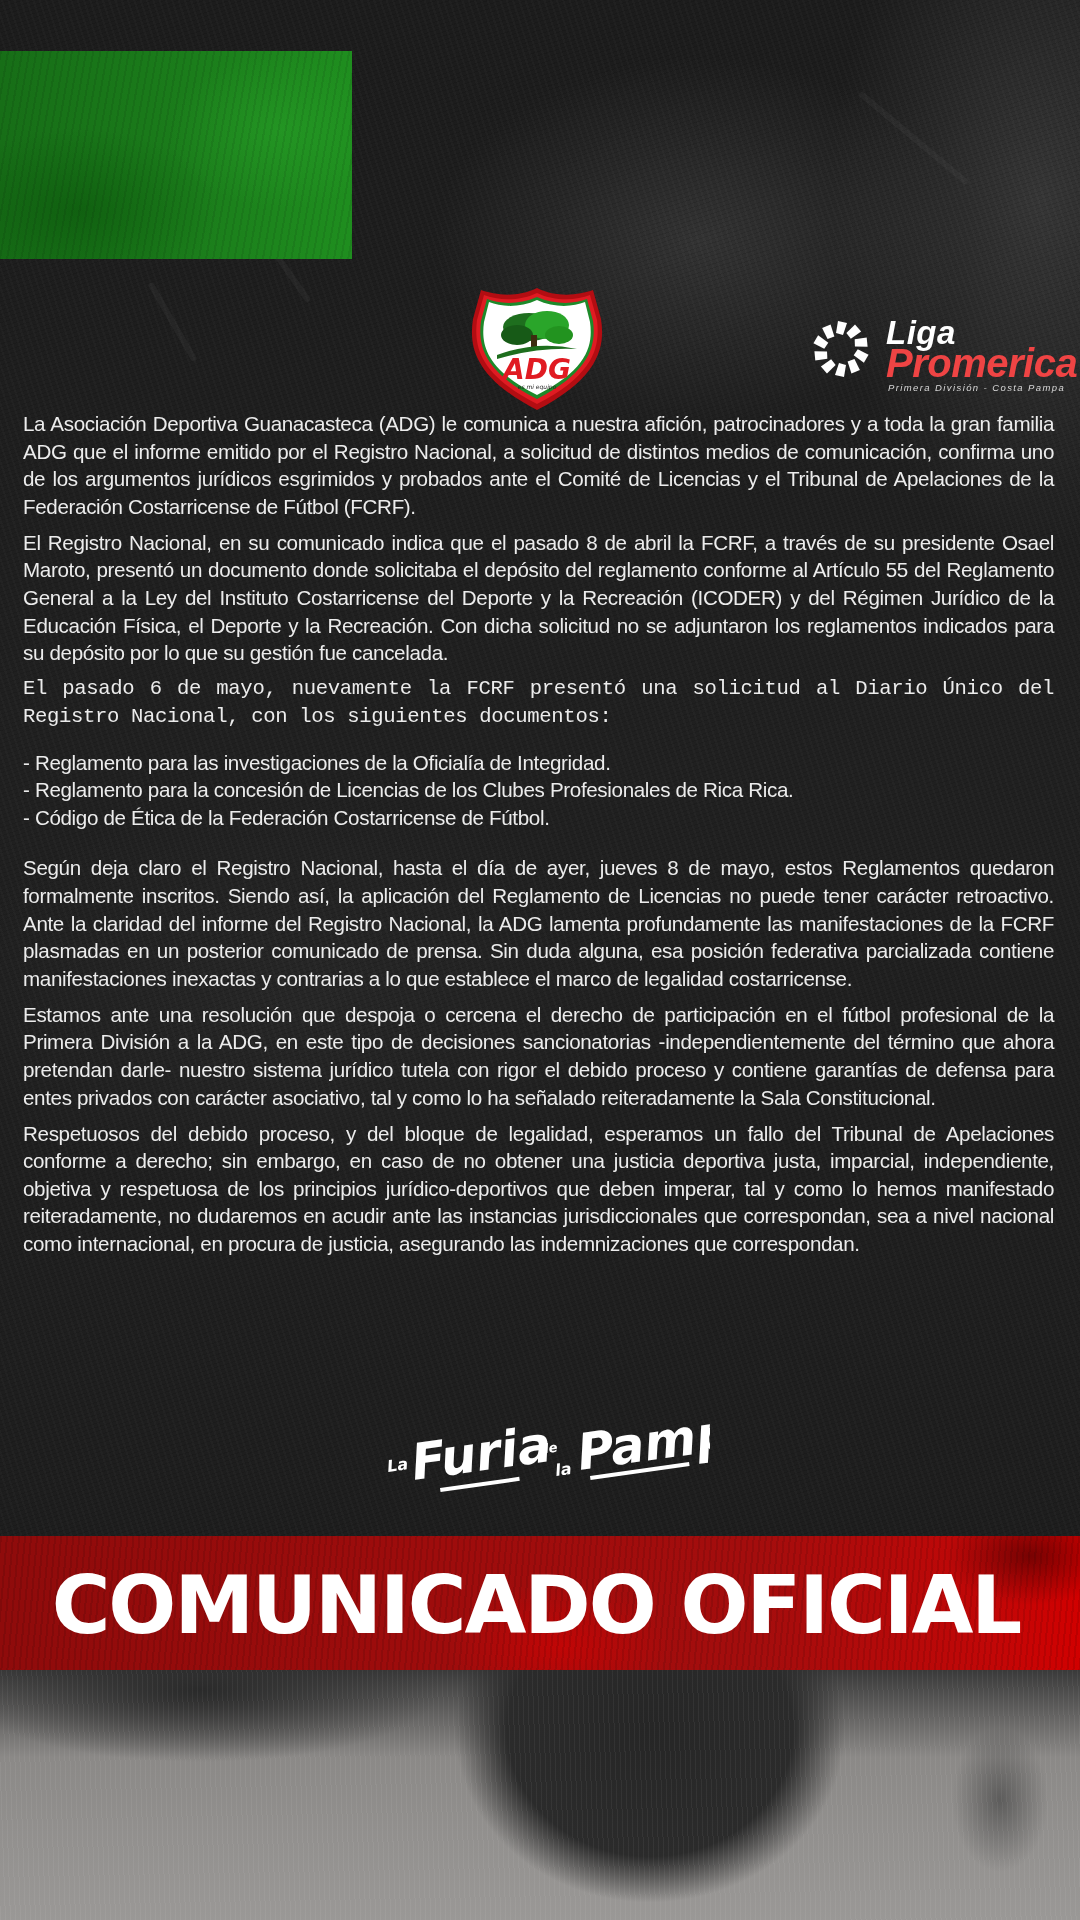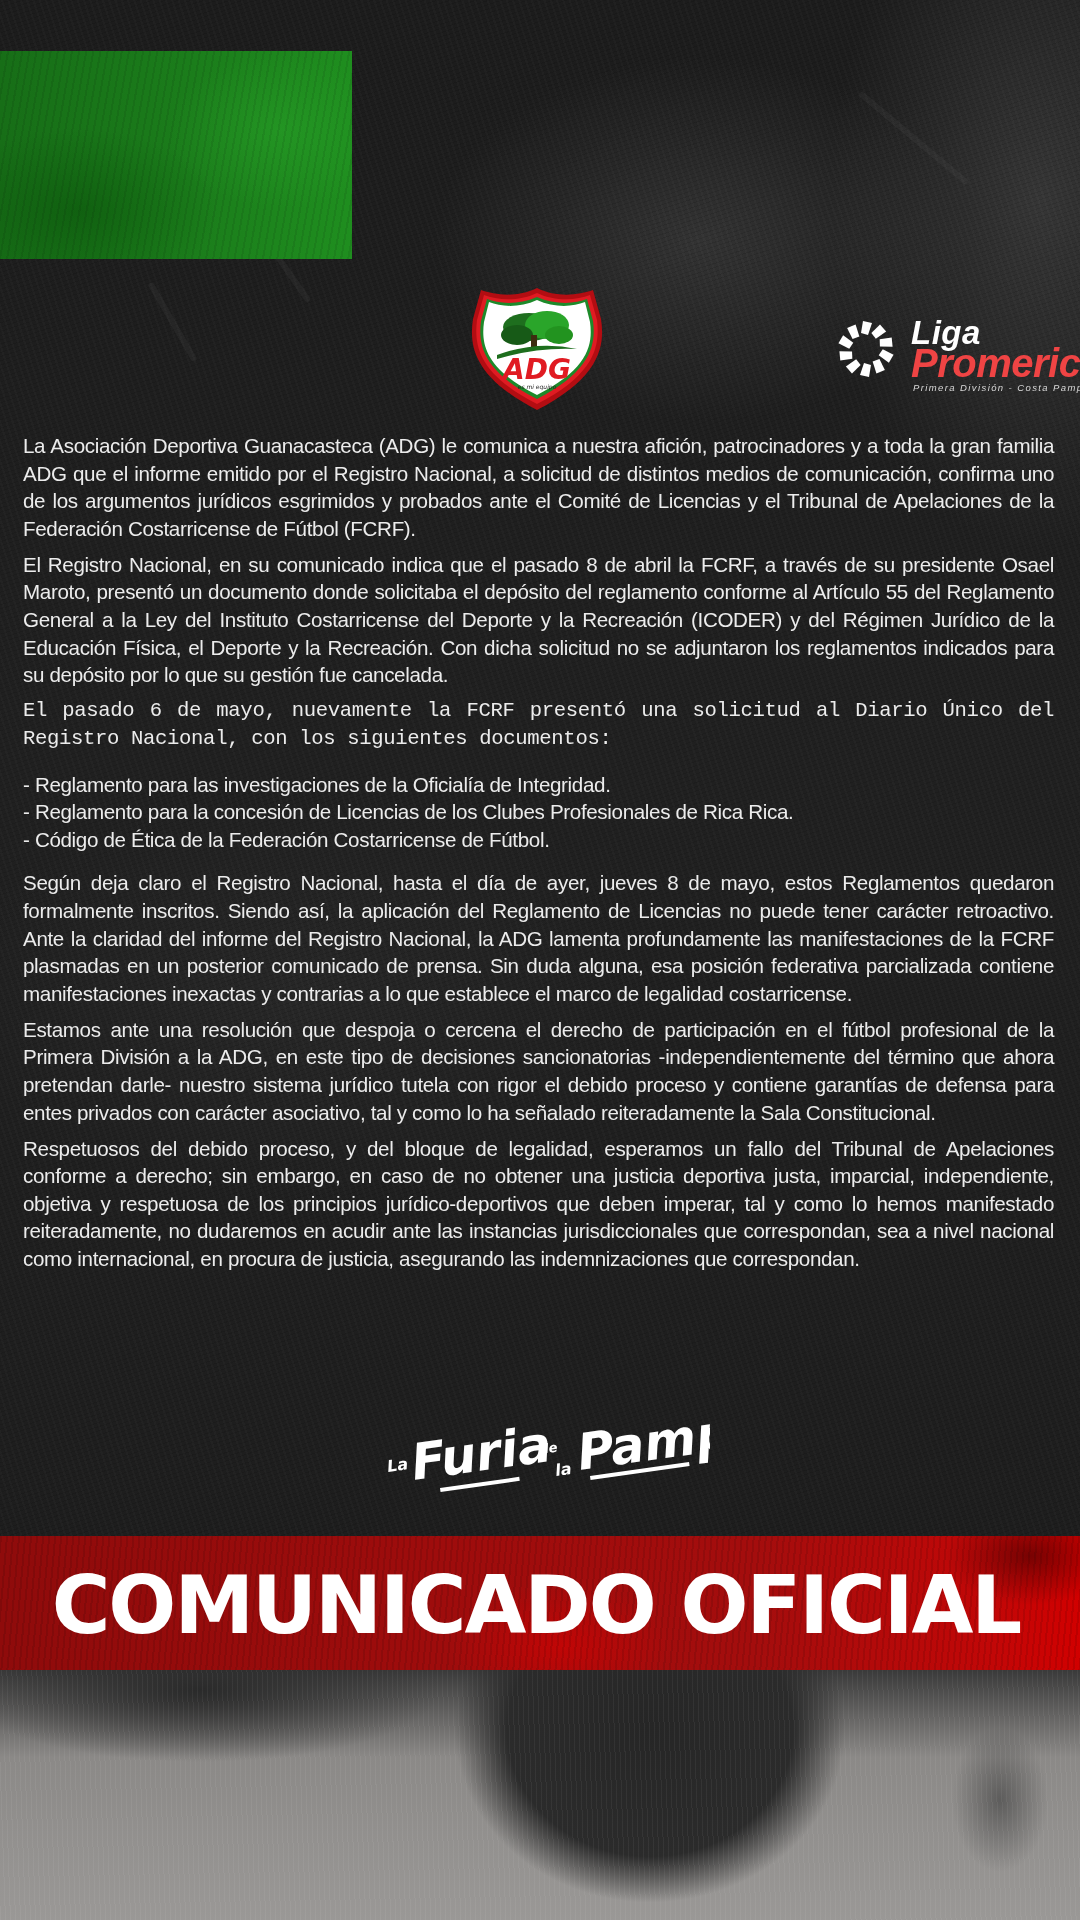--- a/index.html
+++ b/index.html
@@ -31,43 +31,43 @@
     .green-block::after {
       content: ""; position: absolute; inset: 0;
       background-image: repeating-linear-gradient(100deg, rgba(0,0,0,0.08) 0 2px, transparent 2px 7px);
     }
 
     
     .adg-logo { position: absolute; left: 467px; top: 285px; width: 140px; height: 128px; }
     .adg-logo svg { width: 100%; height: 100%; display: block; }
 
     
-    .liga-logo { position: absolute; left: 835px; top: 316px; width: 235px; height: 80px; }
+    .liga-logo { position: absolute; left: 810px; top: 316px; width: 235px; height: 80px; }
     .liga-swirl { position: absolute; left: 0; top: 2px; width: 62px; height: 62px; }
     .liga-word1 {
       position: absolute; left: 76px; top: 0px; font-size: 33px; font-weight: 700; font-style: italic;
       color: #ffffff; letter-spacing: 0.5px; line-height: 34px;
     }
     .liga-word2 {
       position: absolute; left: 76px; top: 30px; font-size: 40px; font-weight: 700; font-style: italic;
       color: #ef4444; letter-spacing: -0.5px; line-height: 34px;
     }
     .liga-sub {
       position: absolute; left: 78px; top: 66px; font-size: 9.5px; font-style: italic; letter-spacing: 1.4px;
       color: #d8d8d8; white-space: nowrap;
     }
 
     
     .body-text {
-      position: absolute; left: 23px; top: 432px; width: 1031px;
+      position: absolute; left: 23px; top: 410px; width: 1031px;
       font-size: 20.6px; line-height: 27.6px; color: #ececec;
       text-align: justify; letter-spacing: -0.35px;
     }
     .body-text p { margin: 0 0 8.5px 0; }
-    .body-text ul { list-style: none; margin: 0 0 16px 0; padding: 0; }
+    .body-text ul { list-style: none; margin: 0 0 23px 0; padding: 0; }
     .body-text ul li { text-align: left; }
     .body-text .list-intro { margin-bottom: 18px; font-family: Liberation Mono, monospace; }
 
     
     .furia {
       position: absolute; left: 380px; top: 1396px; width: 330px; height: 110px;
     }
     .furia svg { width: 100%; height: 100%; display: block; }
 
     

